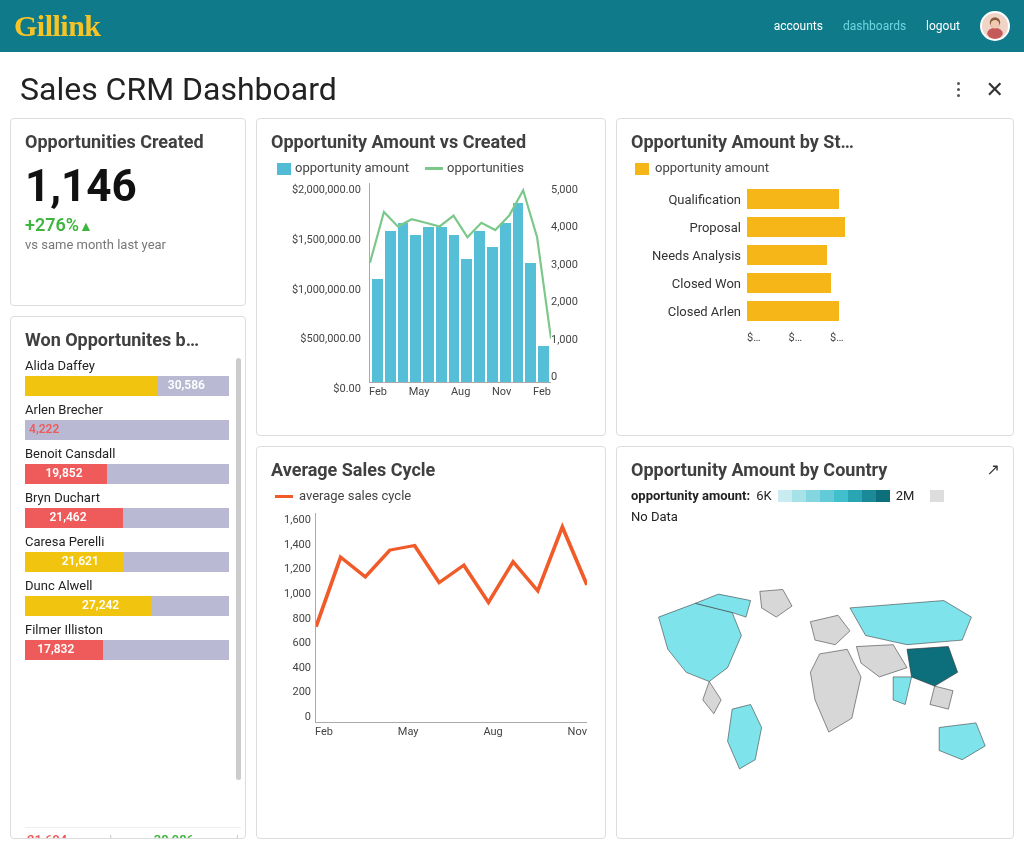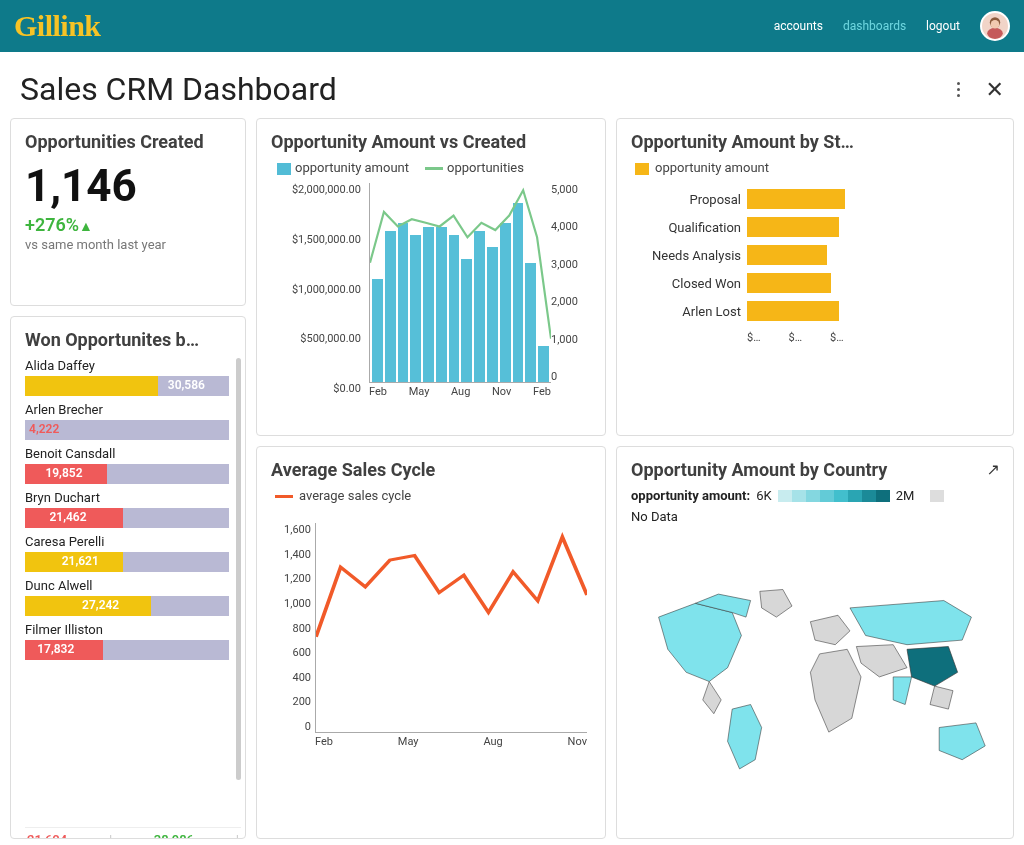--- a/index.html
+++ b/index.html
@@ -61,21 +61,21 @@
 .card-stage { grid-column:3; grid-row:1 / span 2;}
 .legend-stage{ font-size:13px; color:#444; margin:4px 0 10px 4px;}
 .legend-stage .sw{ width:14px; height:12px; background:#f6b617; display:inline-block; margin-right:6px; vertical-align:middle;}
 .stage-rows{ font-size:12px; }
 .stage-row{ display:flex; align-items:center; height:28px; gap:6px;}
 .stage-label{ width:110px; text-align:right; color:#333; font-size:13px;}
 .stage-bar{ height:20px; background:#f6b617;}
 .stage-x { display:flex; padding-left:116px; font-size:11px; color:#444; gap:28px; margin-top:6px;}
 
 .card-cycle { grid-column:2; grid-row:3;}
-.cycle-plot{ position:relative; height:230px; margin-top:20px;}
+.cycle-plot{ position:relative; height:230px; margin-top:10px;}
 .cycle-y{ position:absolute; left:0; top:0; bottom:20px; width:40px; display:flex; flex-direction:column; justify-content:space-between; text-align:right; font-size:11px; color:#444;}
 .cycle-area{ position:absolute; left:44px; right:4px; top:0; bottom:20px; border-left:1px solid #aaa; border-bottom:1px solid #aaa;}
 .cycle-x{ position:absolute; left:44px; right:4px; bottom:0; height:18px; display:flex; justify-content:space-between; font-size:11px; color:#444;}
 .legend-cycle{ font-size:13px; color:#444; margin:2px 0 6px 4px;}
 .legend-cycle .sw{ display:inline-block; width:18px; border-top:3px solid #f15a29; margin-right:6px; vertical-align:middle;}
 
 .card-map { grid-column:3; grid-row:3;}
 .map-legend{ font-size:13px; color:#222; display:flex; align-items:center; gap:6px; flex-wrap:wrap; margin-bottom:4px;}
 .map-legend b{ font-weight:700;}
 .scale{ display:flex;}
@@ -251,37 +251,37 @@
           <span>Feb</span>
         </div>
     </div>
   </div>
 
   <div class="card card-stage">
     <h3>Opportunity Amount by St…</h3>
     <div class="legend-stage"><span class="sw"></span><span>opportunity amount</span></div>
     <div class="stage-rows" id="stage-rows">
         <div class="stage-row">
+          <div class="stage-label">Qualification</div>
+          <div class="stage-bar" style="width:92px"></div>
+        </div>
+        <div class="stage-row">
           <div class="stage-label">Proposal</div>
           <div class="stage-bar" style="width:98px"></div>
         </div>
         <div class="stage-row">
-          <div class="stage-label">Qualification</div>
-          <div class="stage-bar" style="width:92px"></div>
-        </div>
-        <div class="stage-row">
           <div class="stage-label">Needs Analysis</div>
           <div class="stage-bar" style="width:80px"></div>
         </div>
         <div class="stage-row">
           <div class="stage-label">Closed Won</div>
           <div class="stage-bar" style="width:84px"></div>
         </div>
         <div class="stage-row">
-          <div class="stage-label">Arlen Lost</div>
+          <div class="stage-label">Closed Arlen</div>
           <div class="stage-bar" style="width:92px"></div>
         </div>
       </div>
     <div class="stage-x" id="stage-x">
         <span>$…</span>
         <span>$…</span>
         <span>$…</span>
       </div>
   </div>
 

